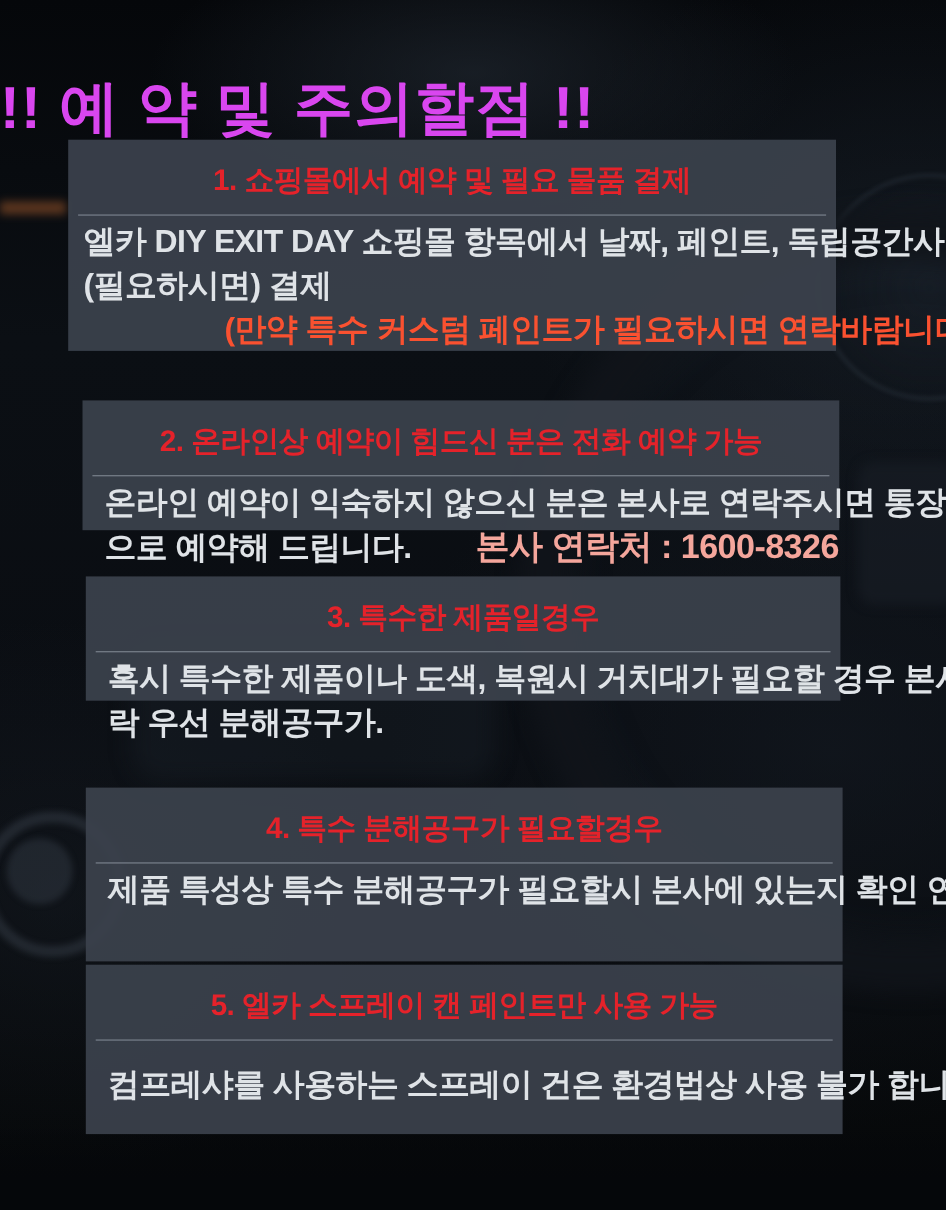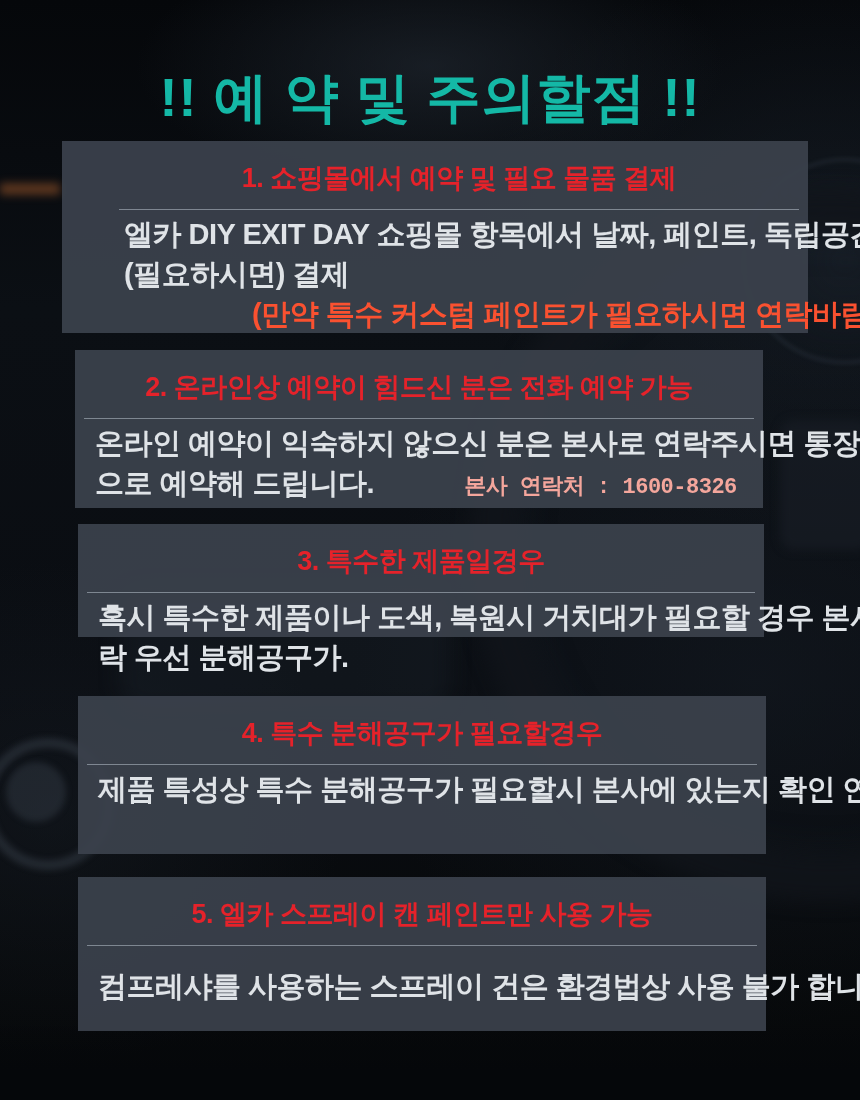--- a/index.html
+++ b/index.html
@@ -48,48 +48,48 @@
   .bg-console{
     position:absolute;left:120px;top:590px;width:330px;height:120px;border-radius:26px;
     background:rgba(30,38,47,.35);filter:blur(10px);
   }
   .bg-leather{
     position:absolute;left:0;top:1026px;width:860px;height:74px;
     background:linear-gradient(180deg, rgba(6,8,11,.2), #05070a 60%);
   }
   
   .title{
-    position:absolute;left:0;top:22px;width:860px;text-align:center;
-    font-size:54px;font-weight:bold;color:#14b8a6;letter-spacing:1px;margin-top:40px;
+    position:absolute;left:0;top:22px;width:860px;
+    font-size:54px;font-weight:bold;color:#d946ef;letter-spacing:1px;margin-top:40px;
   }
   
   .card{
     position:absolute;background:rgba(59,66,76,.93);
   }
-  .card1{left:62px;top:141px;width:698px;height:192px;padding-left:48px;}
-  .card2{left:75px;top:350px;width:688px;height:158px;}
+  .card1{left:62px;top:127px;width:698px;height:192px;}
+  .card2{left:75px;top:364px;width:688px;height:118px;}
   .card3{left:78px;top:524px;width:686px;height:113px;}
-  .card4{left:78px;top:696px;width:688px;height:158px;}
+  .card4{left:78px;top:716px;width:688px;height:158px;}
   .card5{left:78px;top:877px;width:688px;height:154px;}
   .card-head{
     padding:20px 0 14px;text-align:center;
     font-size:27px;line-height:34px;font-weight:bold;color:#e5222a;
     letter-spacing:-0.5px;white-space:nowrap;
   }
   .divider{height:1px;margin:0 9px;background:rgba(185,195,205,.55);}
   .card-body{
     padding:4px 16px 0 20px;
     font-size:29px;line-height:40px;font-weight:bold;color:#dfe3e7;
     letter-spacing:-0.5px;
   }
   .card1 .card-body{padding-left:14px;}
   .bline{margin:0;white-space:nowrap;}
   .note-line{margin:0;padding-left:128px;white-space:nowrap;}
   .note{color:#fa5130;}
-  .contact{color:#f4a69c;margin-left:90px;font-size:22px;font-family:Liberation Mono, monospace;}
+  .contact{color:#f4a69c;margin-left:58px;font-size:31px;}
   .center-line{text-align:center;padding-left:0;}
   .card5 .card-body{padding-top:20px;}
 </style>
 </head>
 <body>
 
 <div class="stage">
 
   <div class="bg">
     <div class="bg-grad"></div>

